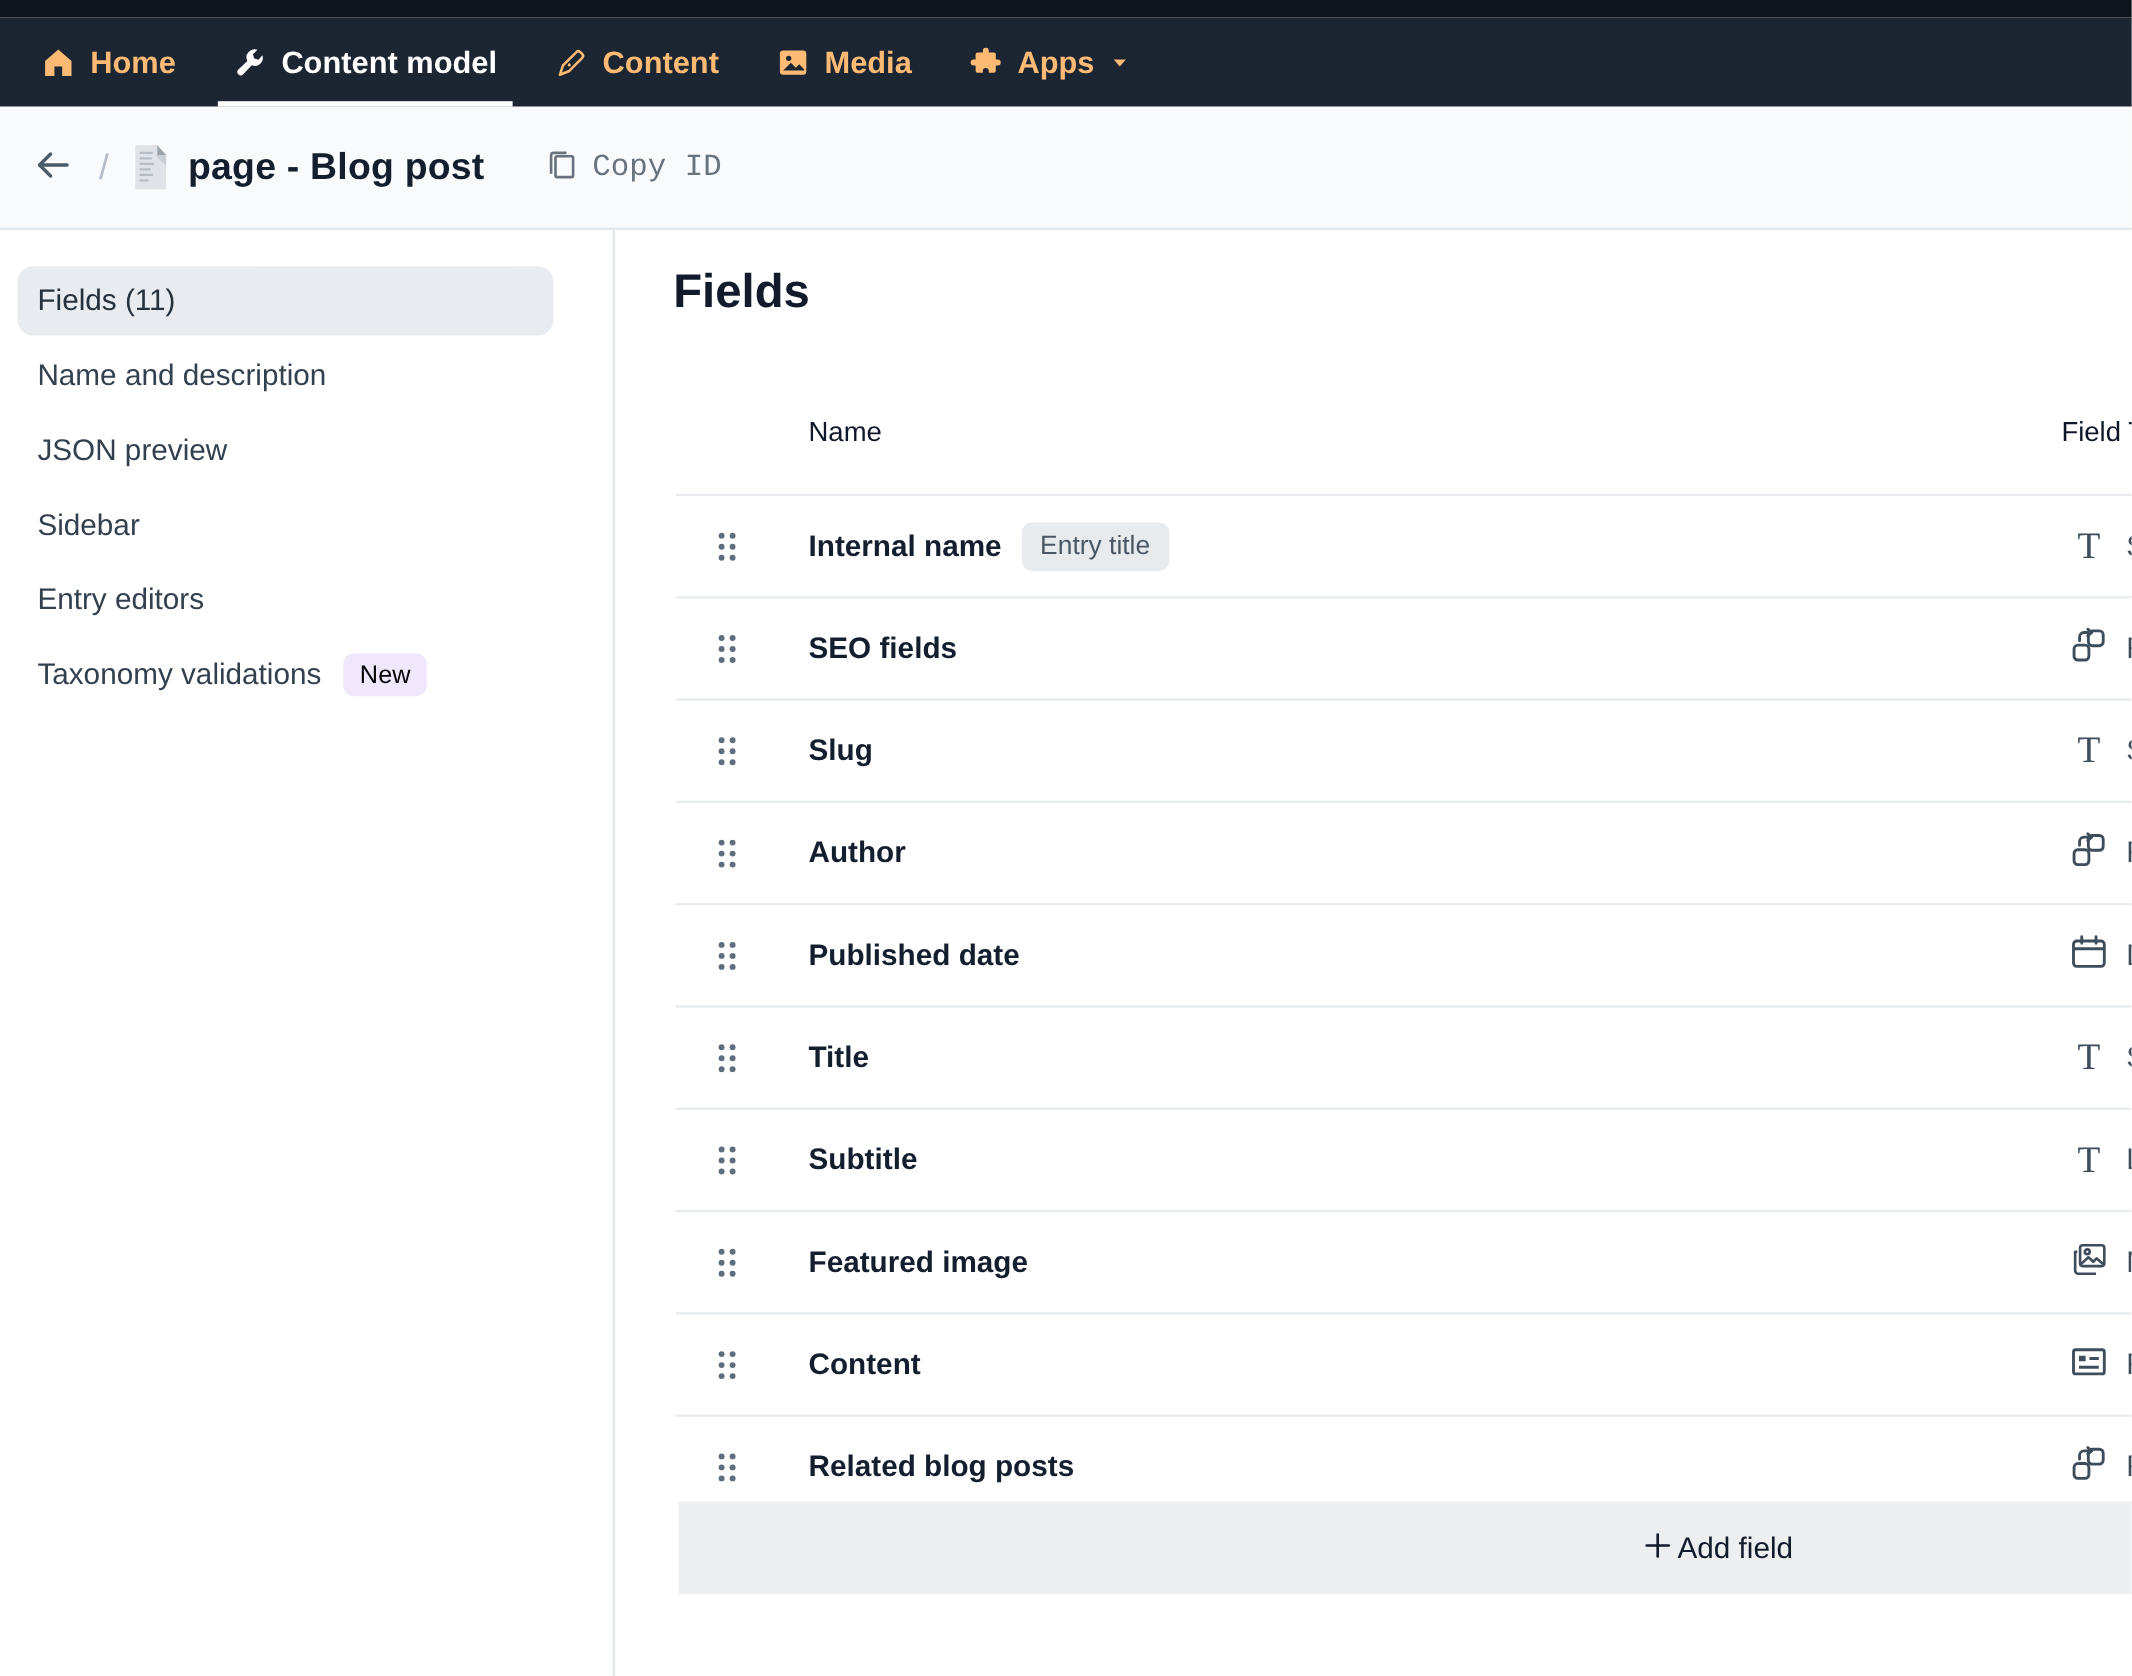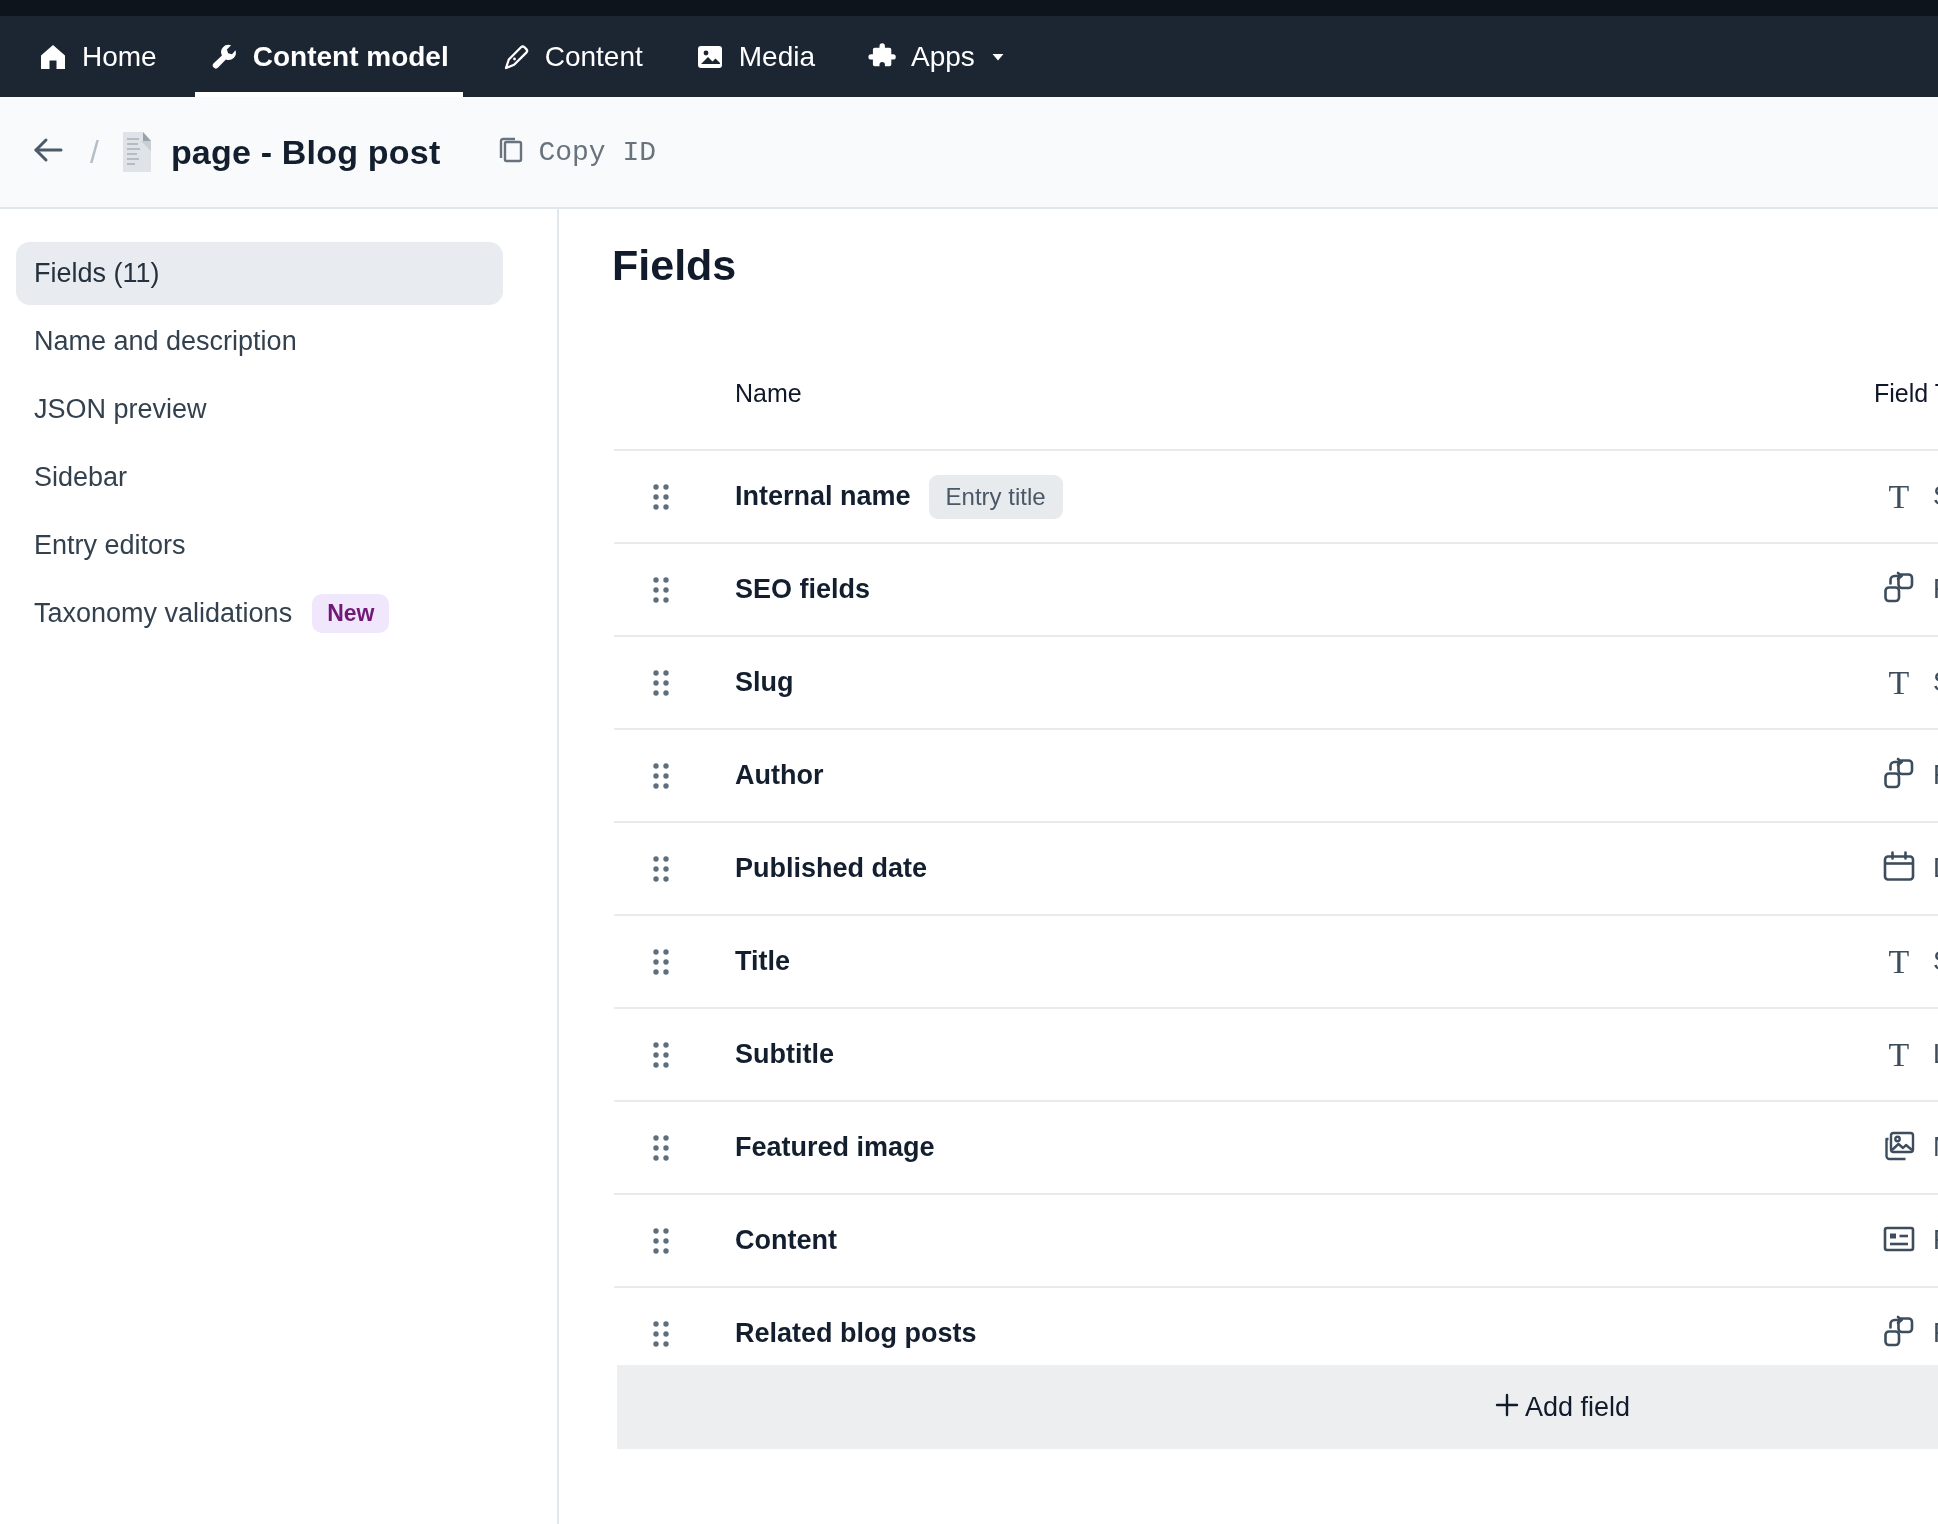--- a/index.html
+++ b/index.html
@@ -4,21 +4,21 @@
 <style>
   * { box-sizing: border-box; margin: 0; padding: 0; }
   html,body { width: 1938px; height: 1524px; overflow: hidden; background: #fff;
               font-family: "Liberation Sans", sans-serif; }
 
   
   .top-strip { height: 16px; background: #0E141C; }
   .main-nav { height: 81px; background: #1C2532; display: flex; align-items: stretch;
               padding-left: 38px; }
   .nav-item { position: relative; display: flex; align-items: center; gap: 14px;
-              margin-right: 52px; color: #ffffff; font-size: 28px; font-weight: 400;
+              margin-right: 52px; color: #fdba74; font-size: 28px; font-weight: 700;
               cursor: pointer; }
   .nav-item.active { color: #FFFFFF; font-weight: 600; }
   .nav-item.active::after { content: ""; position: absolute; left: -14px; right: -14px;
               bottom: 0; height: 5px; background: #FFFFFF; }
   .nav-icon { display: inline-flex; }
   .nav-icon svg { width: 30px; height: 30px; }
   .nav-caret svg { width: 18px; height: 18px; }
 
   
   .crumb-bar { height: 112px; background: #F8FAFB; border-bottom: 2px solid #E1E7EB;
@@ -36,21 +36,21 @@
 
   
   .body-row { display: flex; height: 1315px; }
 
   .side-nav { width: 559px; border-right: 2px solid #E3E8EC; padding-top: 33px; flex: none; }
   .side-list { list-style: none; margin-left: 16px; }
   .side-item { width: 487px; min-height: 63px; margin-bottom: 5px; border-radius: 14px;
                display: flex; align-items: center; gap: 20px; padding: 0 18px;
                font-size: 27px; color: #33414E; cursor: pointer; }
   .side-item.active { background: #E8EBEF; color: #25313D; text-align: center; }
-  .new-badge { background: #F0E7FD; color: #701a75; font-size: 23px; font-weight: 700;
+  .new-badge { background: #F0E7FD; color: #000000; font-size: 23px; font-weight: 400;
                padding: 6px 15px; border-radius: 10px; }
 
   .main-panel { position: relative; flex: 1; overflow: hidden; }
   .page-heading { position: absolute; top: 32px; left: 53px; font-size: 43px;
                   font-weight: 700; color: #111B2B; }
   .col-header { position: absolute; top: 170px; font-size: 25px; color: #0f172a;
                 white-space: nowrap; }
   .col-header.name { left: 176px; }
   .col-header.type { left: 1315px; }
 

